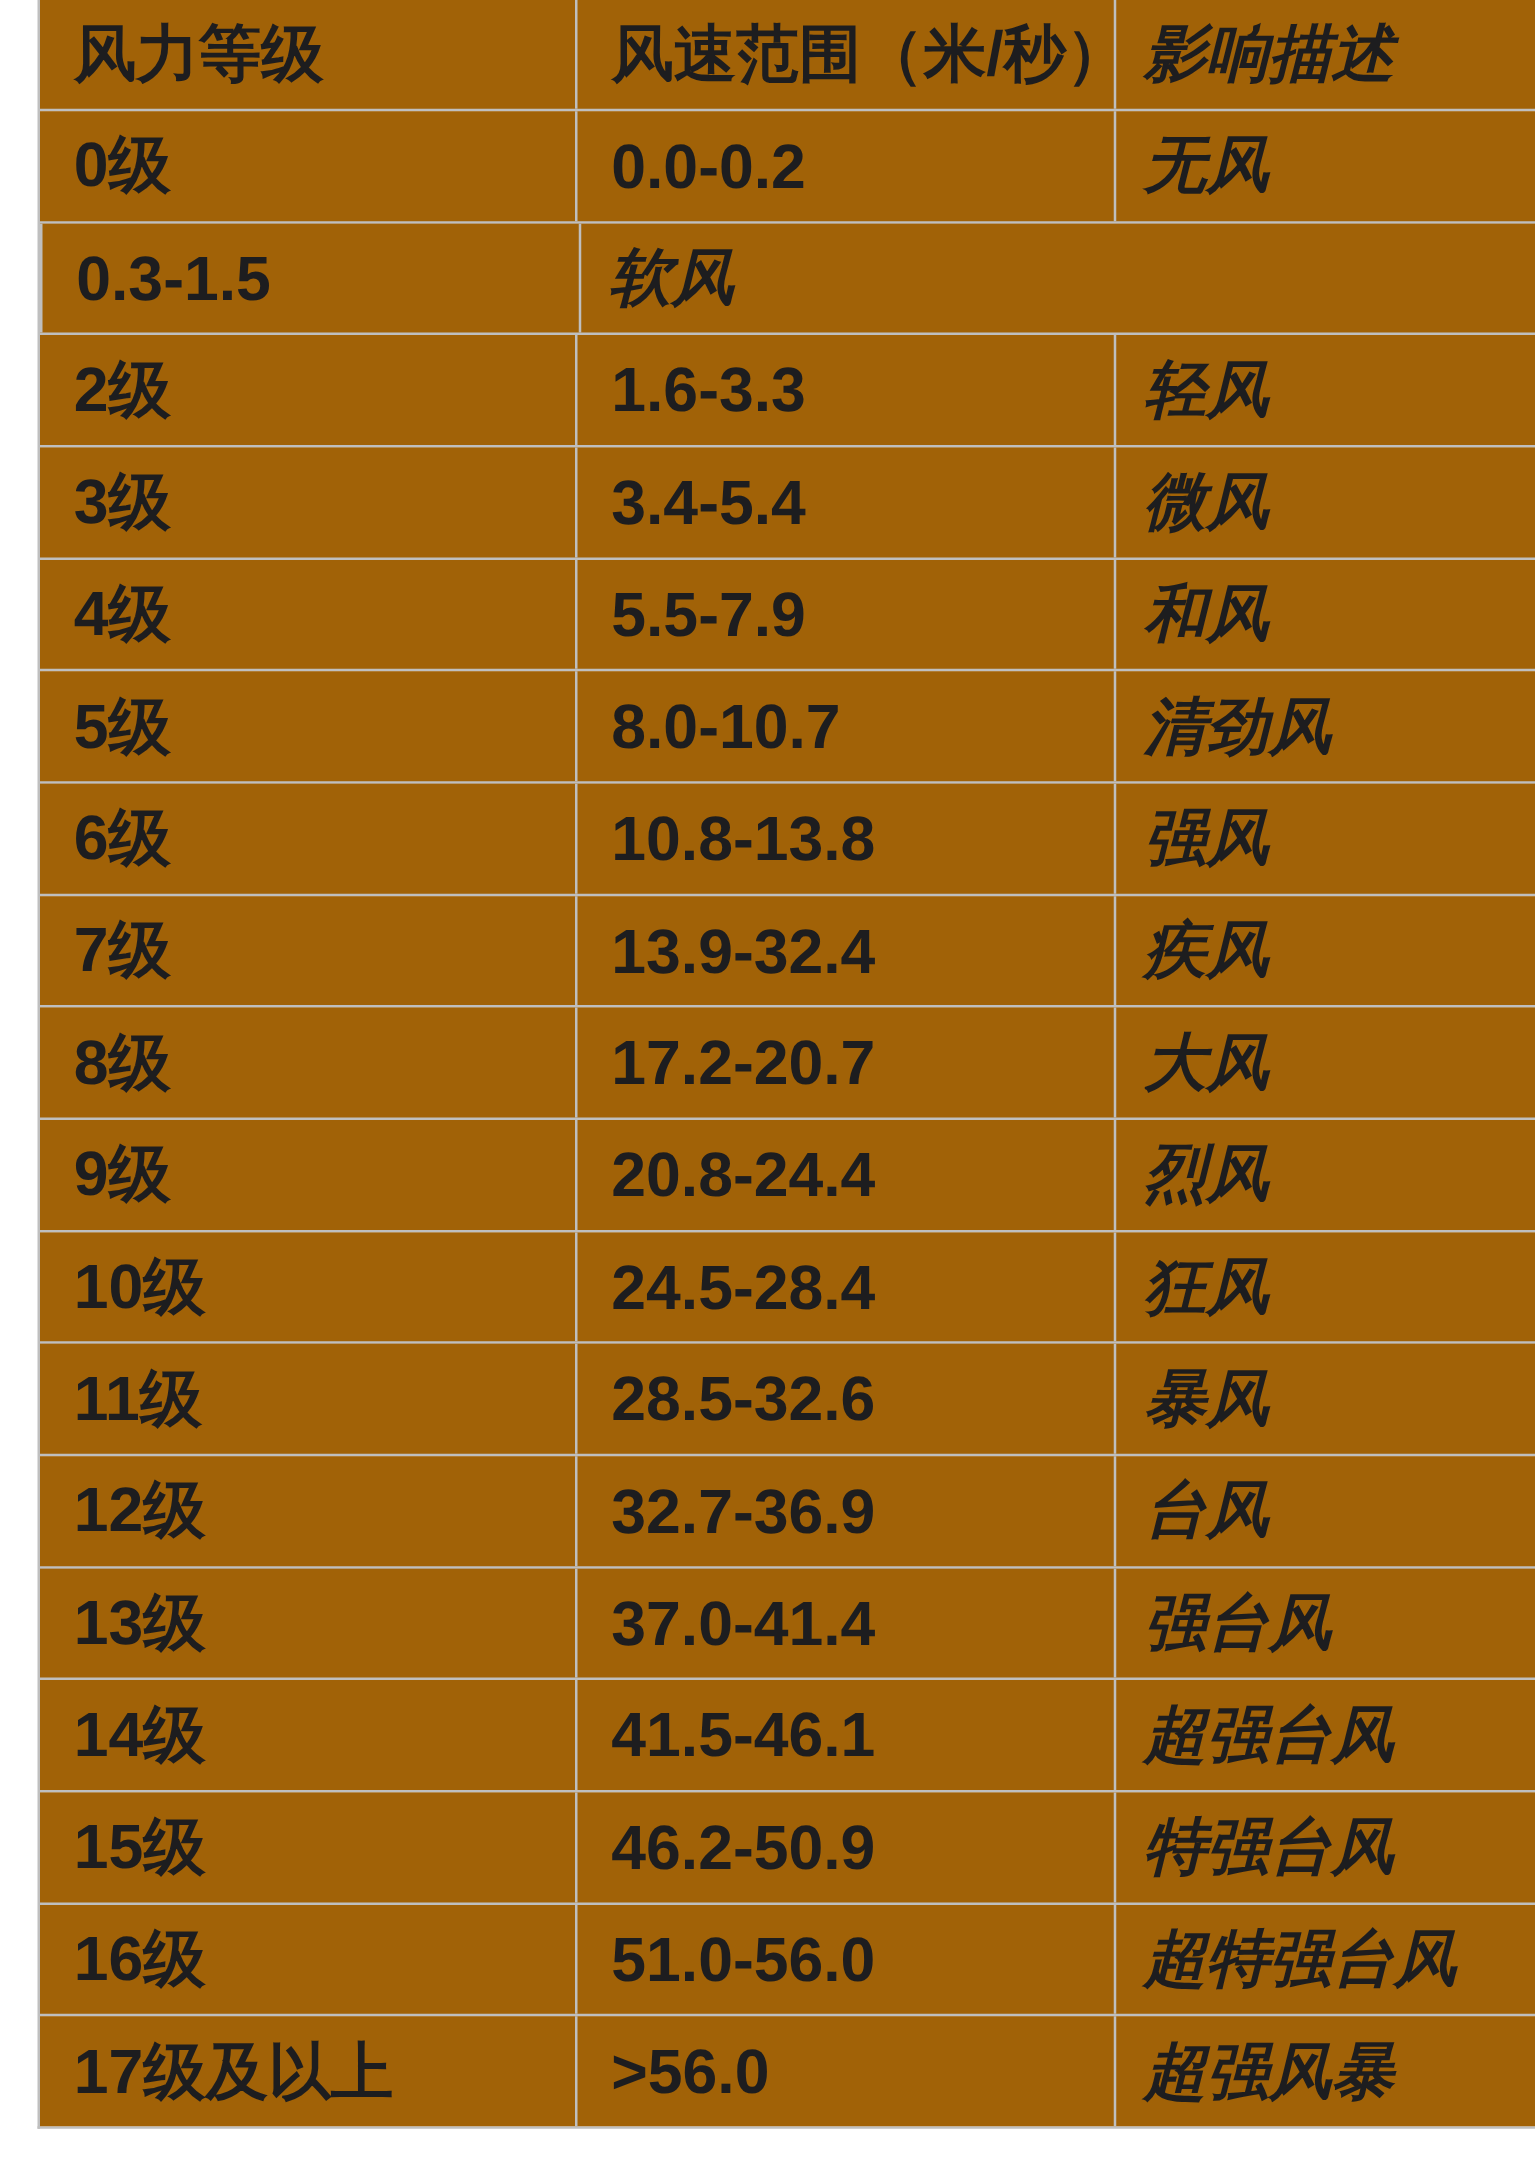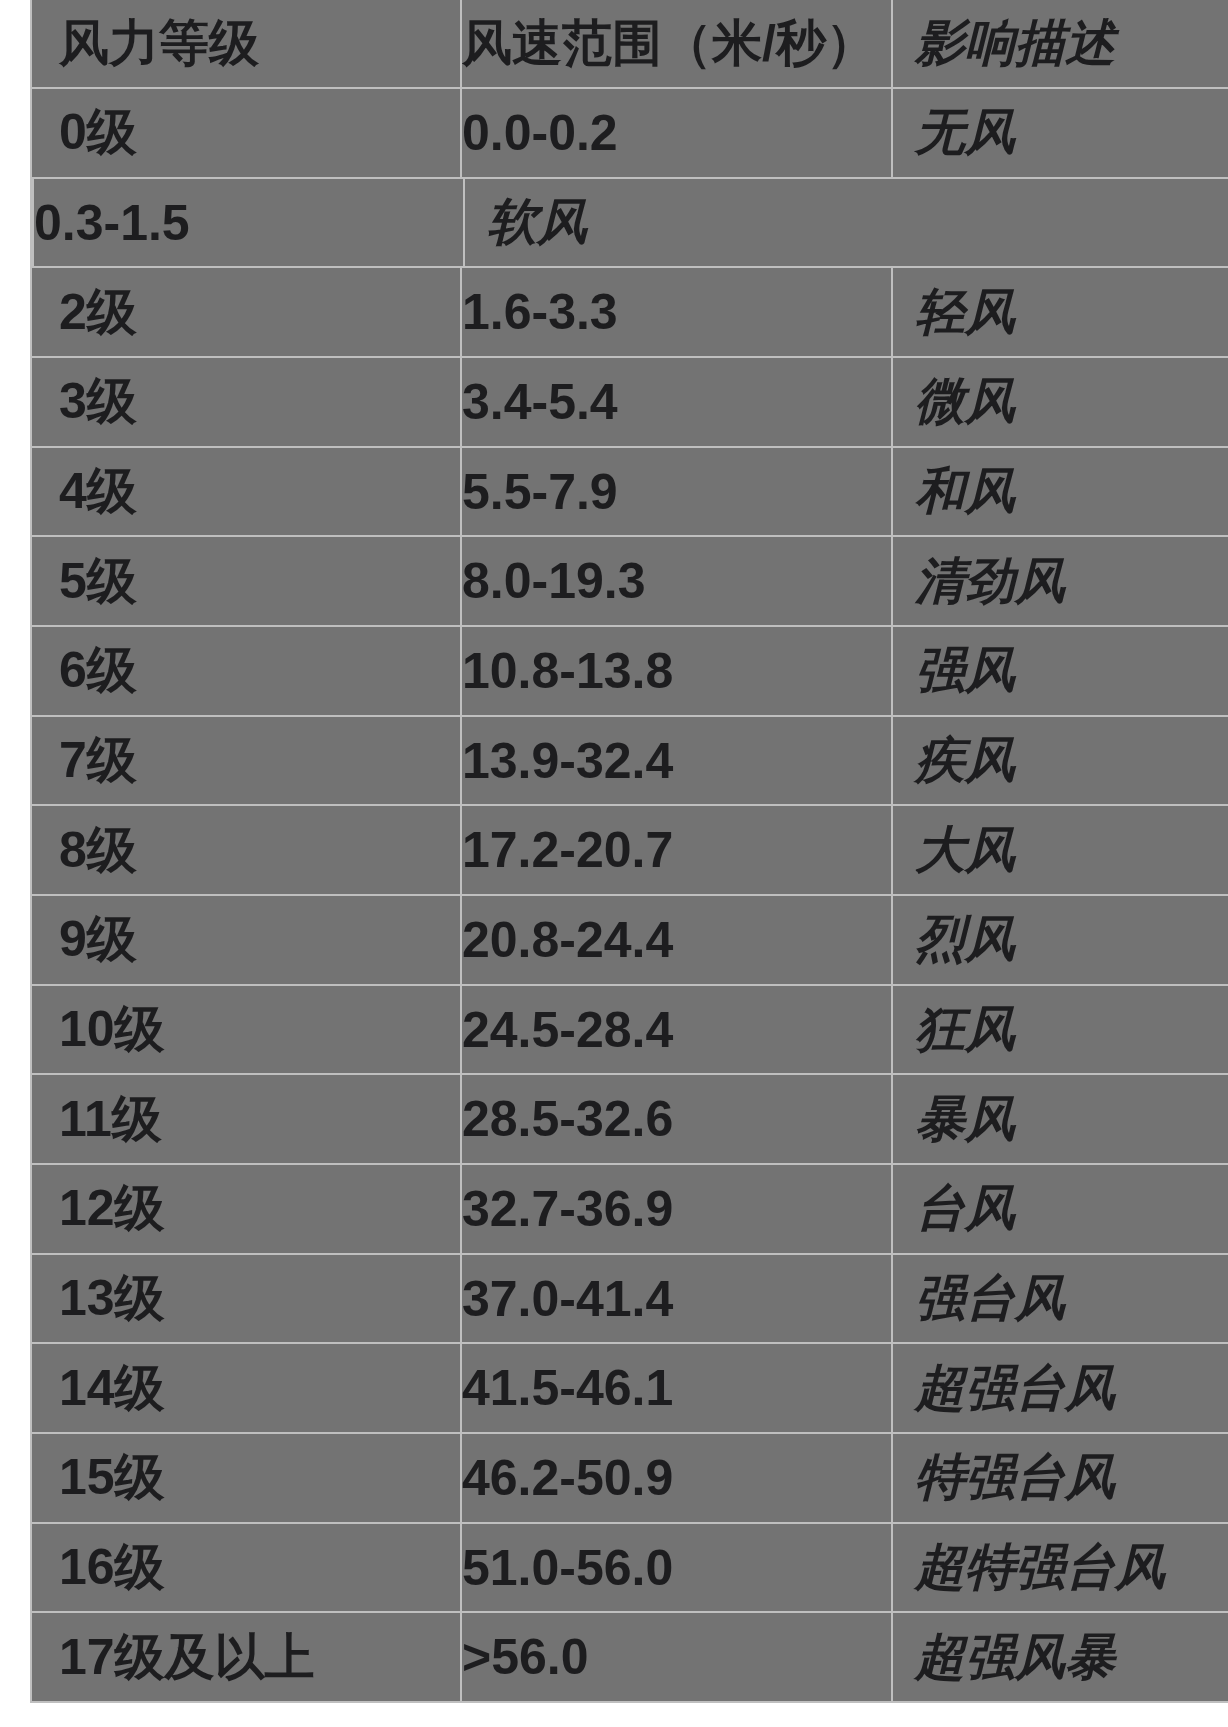--- a/index.html
+++ b/index.html
@@ -23,32 +23,32 @@
     border-left: 2px solid #bfbfbf;
     border-bottom: 2px solid #bfbfbf;
     color: #1d1d1f;
     font-weight: 700;
     font-size: 50px;
   }
   .trow {
     display: flex;
     flex: 1;
     border-bottom: 2px solid #bfbfbf;
-    background: #737373;
+    background: #a16207;
   }
   .trow:last-child { border-bottom: none; }
   .trow.header { flex: none; height: 89px; }
   .tcell {
     display: flex;
     align-items: center;
     overflow: hidden;
     white-space: nowrap;
   }
   .col-level { width: 428px; padding-left: 27px; }
-  .col-range { width: 431px; border-left: 2px solid #bfbfbf; }
+  .col-range { width: 431px; padding-left: 27px; border-left: 2px solid #bfbfbf; }
   .col-desc  { flex: 1; padding-left: 22px; border-left: 2px solid #bfbfbf; font-style: italic; }
 </style>
 </head>
 <body>
 
 <div class="page">
   <div class="wind-table">
     <div class="trow header">
       <div class="tcell col-level">风力等级</div>
       <div class="tcell col-range">风速范围（米/秒）</div>
@@ -79,21 +79,21 @@
   </div>
 
   <div class="trow">
     <div class="tcell col-level">4级</div>
     <div class="tcell col-range">5.5-7.9</div>
     <div class="tcell col-desc">和风</div>
   </div>
 
   <div class="trow">
     <div class="tcell col-level">5级</div>
-    <div class="tcell col-range">8.0-19.3</div>
+    <div class="tcell col-range">8.0-10.7</div>
     <div class="tcell col-desc">清劲风</div>
   </div>
 
   <div class="trow">
     <div class="tcell col-level">6级</div>
     <div class="tcell col-range">10.8-13.8</div>
     <div class="tcell col-desc">强风</div>
   </div>
 
   <div class="trow">

